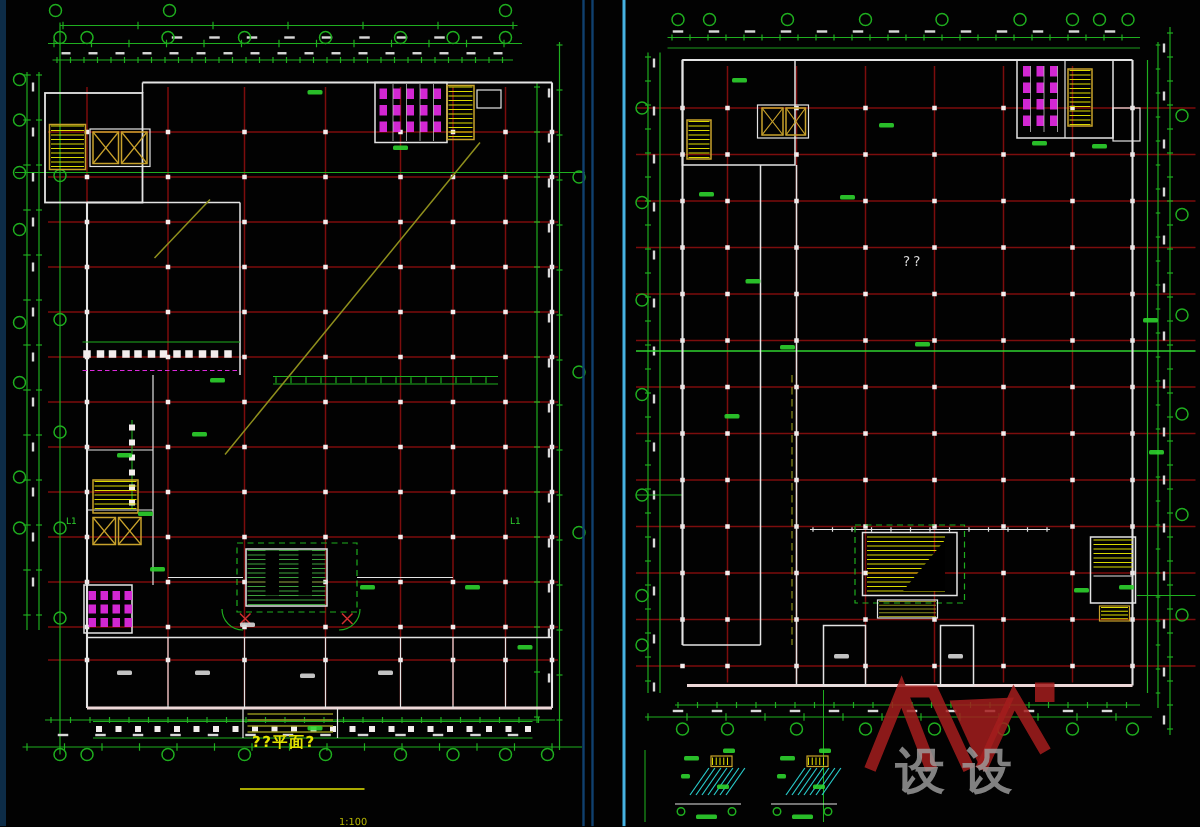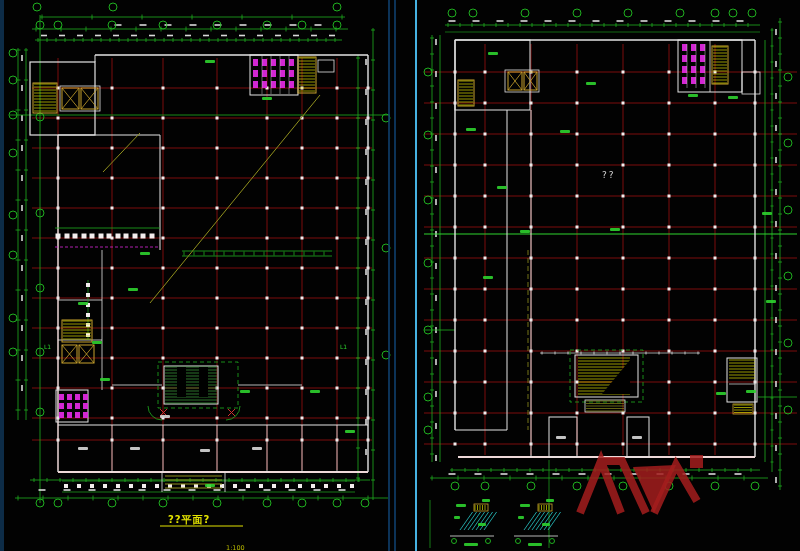--- a/index.html
+++ b/index.html
@@ -2,21 +2,21 @@
 <html><head>
 <meta charset="utf-8">
 <style>
   html,body{margin:0;padding:0;background:#000;}
   #viewport{
     position:relative;width:800px;height:551px;overflow:hidden;
     background:#020202;font-family:"DejaVu Sans",sans-serif;
   }
   #cad-svg{position:absolute;left:0;top:0;}
   .overlay{position:absolute;white-space:nowrap;line-height:1;}
-  #left-title{left:168px;top:515px;font-size:10px;font-weight:bold;color:#e3e300;letter-spacing:1px;}
+  #left-title{left:168px;top:491px;font-size:10px;font-weight:bold;color:#e3e300;letter-spacing:1px;}
   #left-title-scale{left:226px;top:545px;font-size:6.5px;color:#b9b900;}
   #right-center-label{left:602px;top:171px;font-size:9px;color:#d8d8d8;letter-spacing:2px;}
   #watermark-text{left:597px;top:497px;font-size:33px;font-weight:bold;color:rgba(158,158,158,0.82);letter-spacing:12px;}
 </style>
 </head>
 <body>
 
 <div id="viewport">
   <svg id="cad-svg" width="800" height="551" viewBox="0 0 800 551">
       <g>
@@ -1197,13 +1197,14 @@
           <path d="M580,513 L601,461 L621,513 M601,461 L622,461 L646,513" fill="none" stroke="#a31d1d" stroke-width="8" stroke-linecap="butt" opacity="0.85"></path>
           <polygon points="633,467 654,513 676,465" fill="#a31d1d" stroke="none" stroke-width="1" opacity="0.85"></polygon>
           <path d="M654,513 L676,465 L697,501" fill="none" stroke="#a31d1d" stroke-width="8" stroke-linecap="butt" opacity="0.85"></path>
           <rect x="690" y="455" width="13" height="13" fill="#a31d1d" stroke="none" stroke-width="1" opacity="0.85"></rect>
         </g>
       </g>
     </svg>
   <span class="overlay" id="left-title">??平面?</span>
   <span class="overlay" id="left-title-scale">1:100</span>
   <span class="overlay" id="right-center-label">??</span>
+  <span class="overlay" id="watermark-text">设设</span>
 </div>
 
 </body></html>

